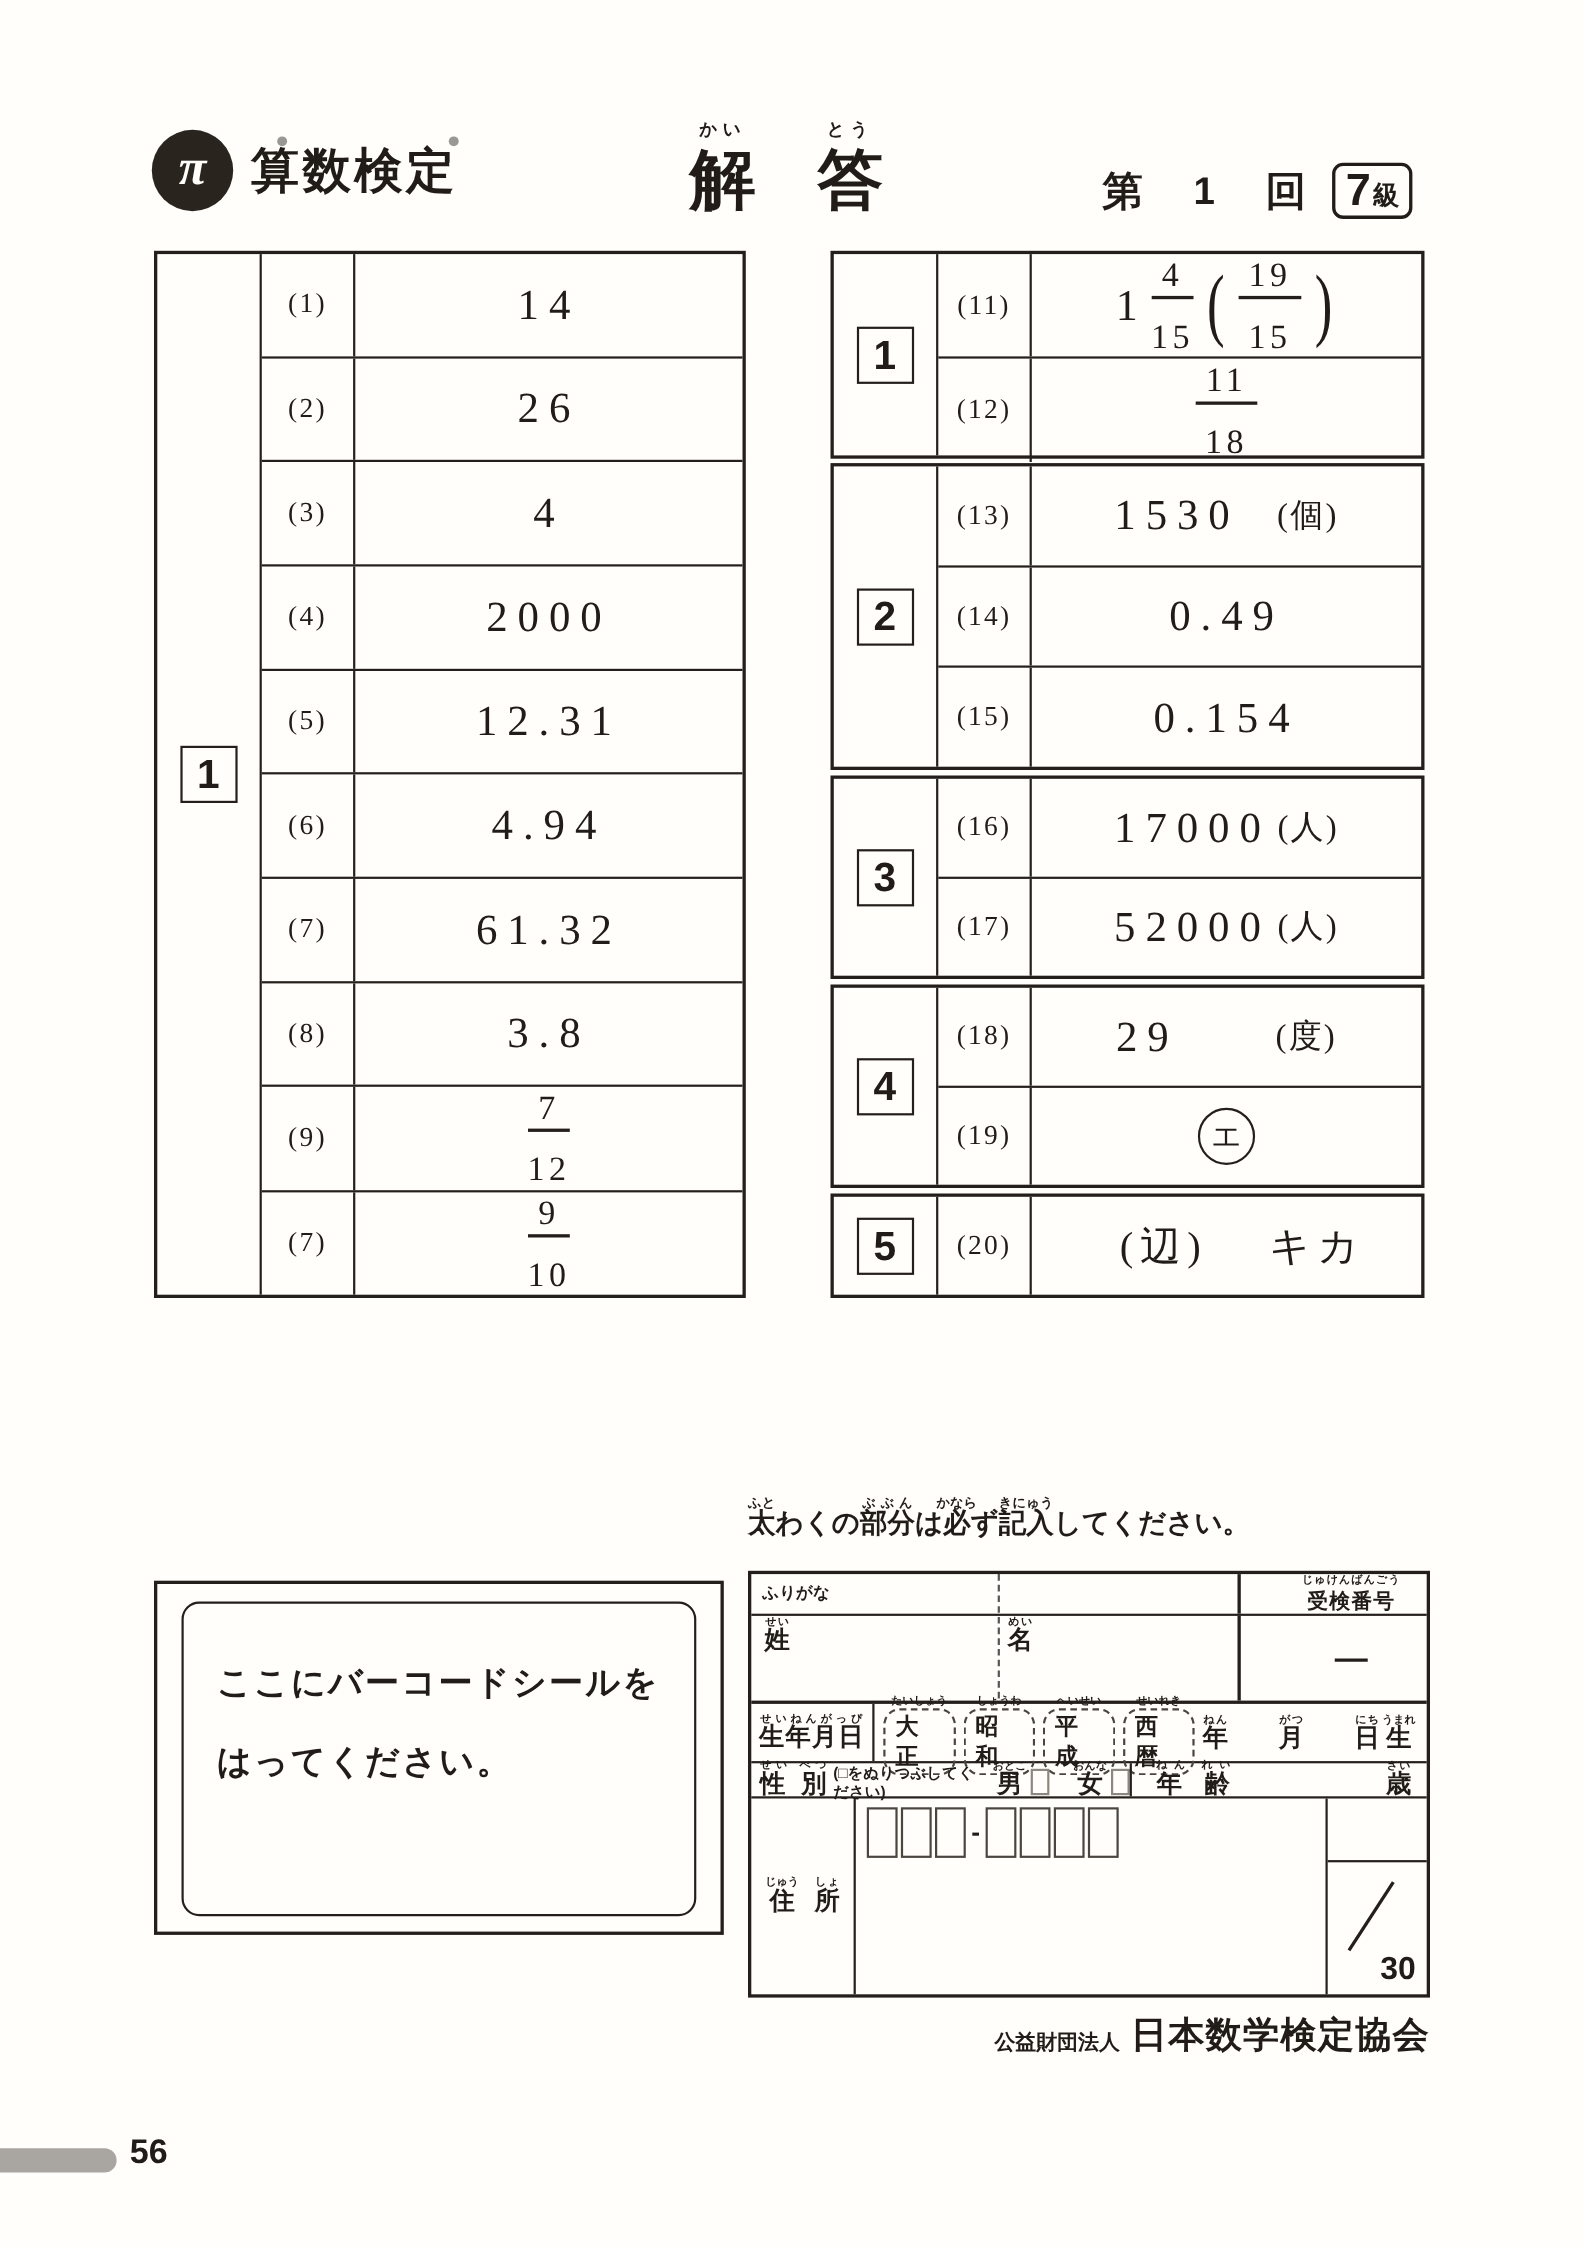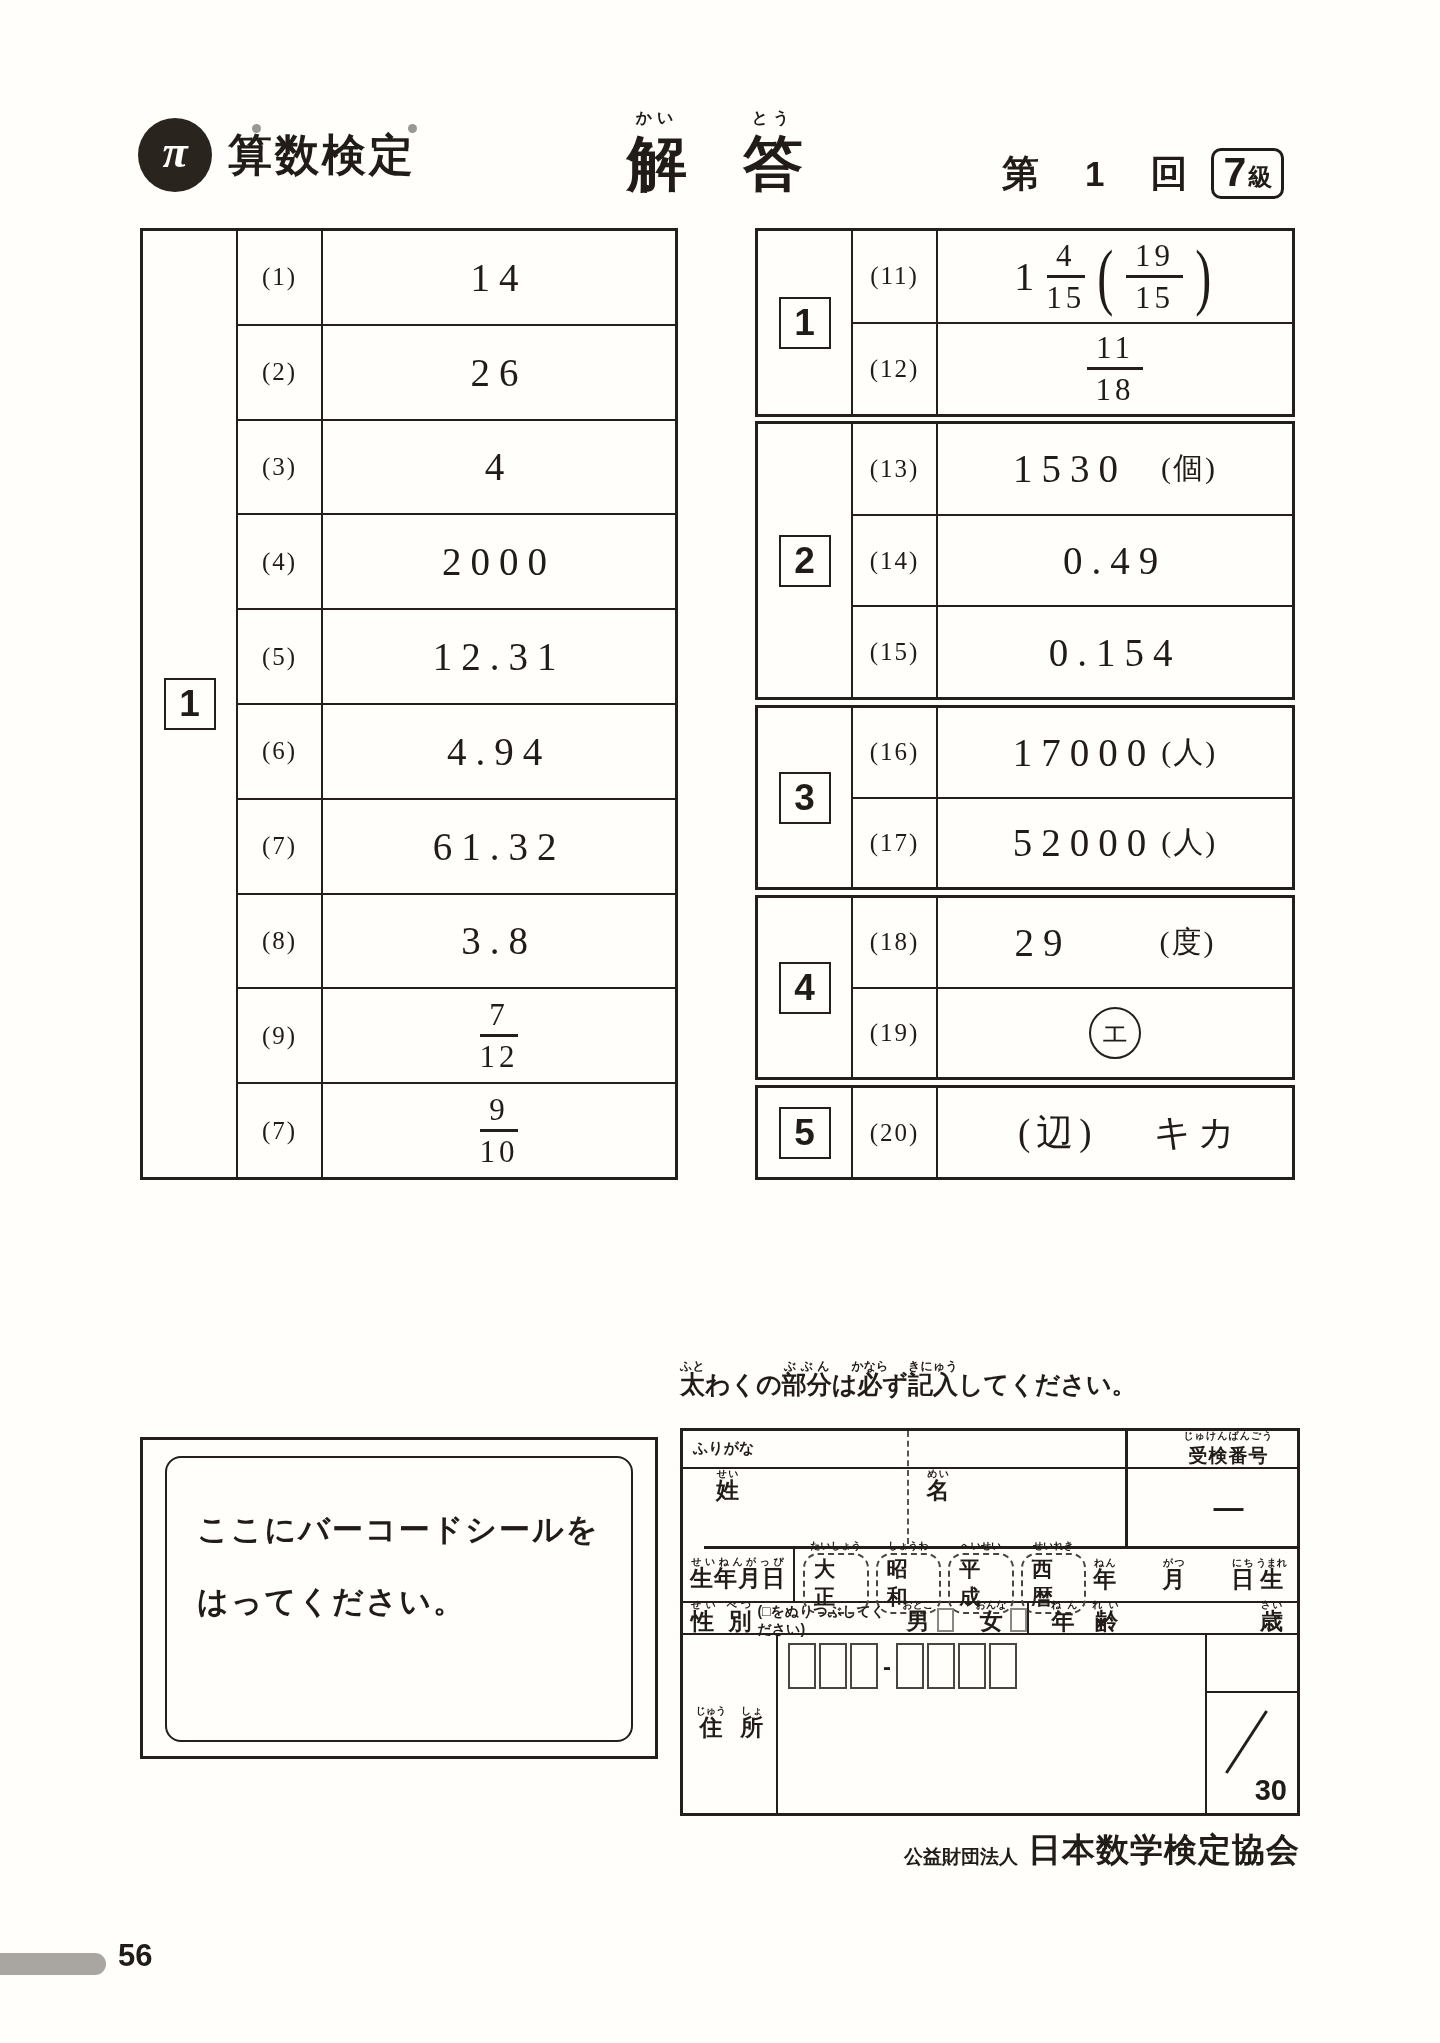--- a/index.html
+++ b/index.html
@@ -33,42 +33,42 @@
   .rows { flex:1; display:flex; flex-direction:column; }
   .arow { flex:1; display:flex; border-bottom:2.5px solid #241f1b; }
   .arow:last-child { border-bottom:none; }
   .qnum { width:85px; border-right:2.5px solid #241f1b; display:flex; align-items:center; justify-content:center; font-family:"Liberation Serif",serif; font-size:25px; letter-spacing:2px; }
   .ans { flex:1; display:flex; align-items:center; justify-content:center; font-family:"Liberation Serif",serif; font-size:39px; letter-spacing:9px; }
   .unit { font-size:30px; letter-spacing:2px; }
   .gap-sm { gap:6px; } .gap-md { gap:34px; } .gap-lg { gap:88px; }
 
   .frac { display:inline-flex; flex-direction:column; align-items:center; font-size:31px; letter-spacing:4px; line-height:1.2; }
   .frac .fn { border-bottom:3px solid #241f1b; padding:0 9px 1px 9px; }
-  .frac .fd { padding-top:1px; }
+  .frac .fd { padding-top:15px; }
   .mixed { letter-spacing:normal; gap:8px; }
   .whole { font-size:40px; margin-right:4px; }
   .big-paren { font-size:74px; font-weight:400; line-height:0.85; transform:scaleX(0.65); }
   .circled { width:52px; height:52px; border:2.5px solid #241f1b; border-radius:50%; display:flex; align-items:center; justify-content:center; font-size:27px; letter-spacing:0; }
   .ans-left { justify-content:flex-start; padding-left:80px; gap:56px; letter-spacing:6px; font-size:37px; }
 
   
   .bc-outer { position:absolute; left:140px; top:1437px; width:518px; height:322px; border:3px solid #241f1b; }
   .bc-inner { position:absolute; left:22px; top:16px; right:22px; bottom:14px; border:2.5px solid #241f1b; border-radius:16px; padding:36px 0 0 30px; }
   .bc-line { font-size:31px; font-weight:bold; letter-spacing:2px; line-height:72px; }
 
   
   .notice { position:absolute; left:680px; top:1360px; font-size:25px; font-weight:bold; }
   .notice rt { font-size:12px; font-weight:bold; }
 
   
   .form { position:absolute; left:680px; top:1428px; width:620px; height:388px; border:3px solid #241f1b; display:flex; flex-direction:column; background:#fffefa; }
   .form rt { font-size:10px; font-weight:bold; }
   .frow { display:flex; position:relative; }
   .r1 { height:38px; border-bottom:2px solid #241f1b; }
-  .r2 { height:80px; border-bottom:3px solid #241f1b;margin-left:21px; }
+  .r2 { height:80px; border-bottom:3px solid #241f1b; }
   .r3 { height:54px; border-bottom:2px solid #241f1b; }
   .r4 { height:32px; border-bottom:2px solid #241f1b; }
   .r5 { flex:1; }
   .name-area { flex:1; position:relative; }
   .exam-col { width:172px; border-left:3px solid #241f1b; display:flex; flex-direction:column; align-items:center; justify-content:center;padding-left:32px; }
   .dashed-div { position:absolute; left:224px; top:0; height:113px; border-left:2px dashed #555; z-index:2; }
   .furigana-label { font-size:15px; font-weight:bold; padding:8px 0 0 10px; }
   .examno-furi { font-size:10px; font-weight:bold; letter-spacing:1px; }
   .examno-label { font-size:19px; font-weight:bold; letter-spacing:1px; }
   .half { width:50%; padding:4px 0 0 12px; font-size:23px; font-weight:bold; }

